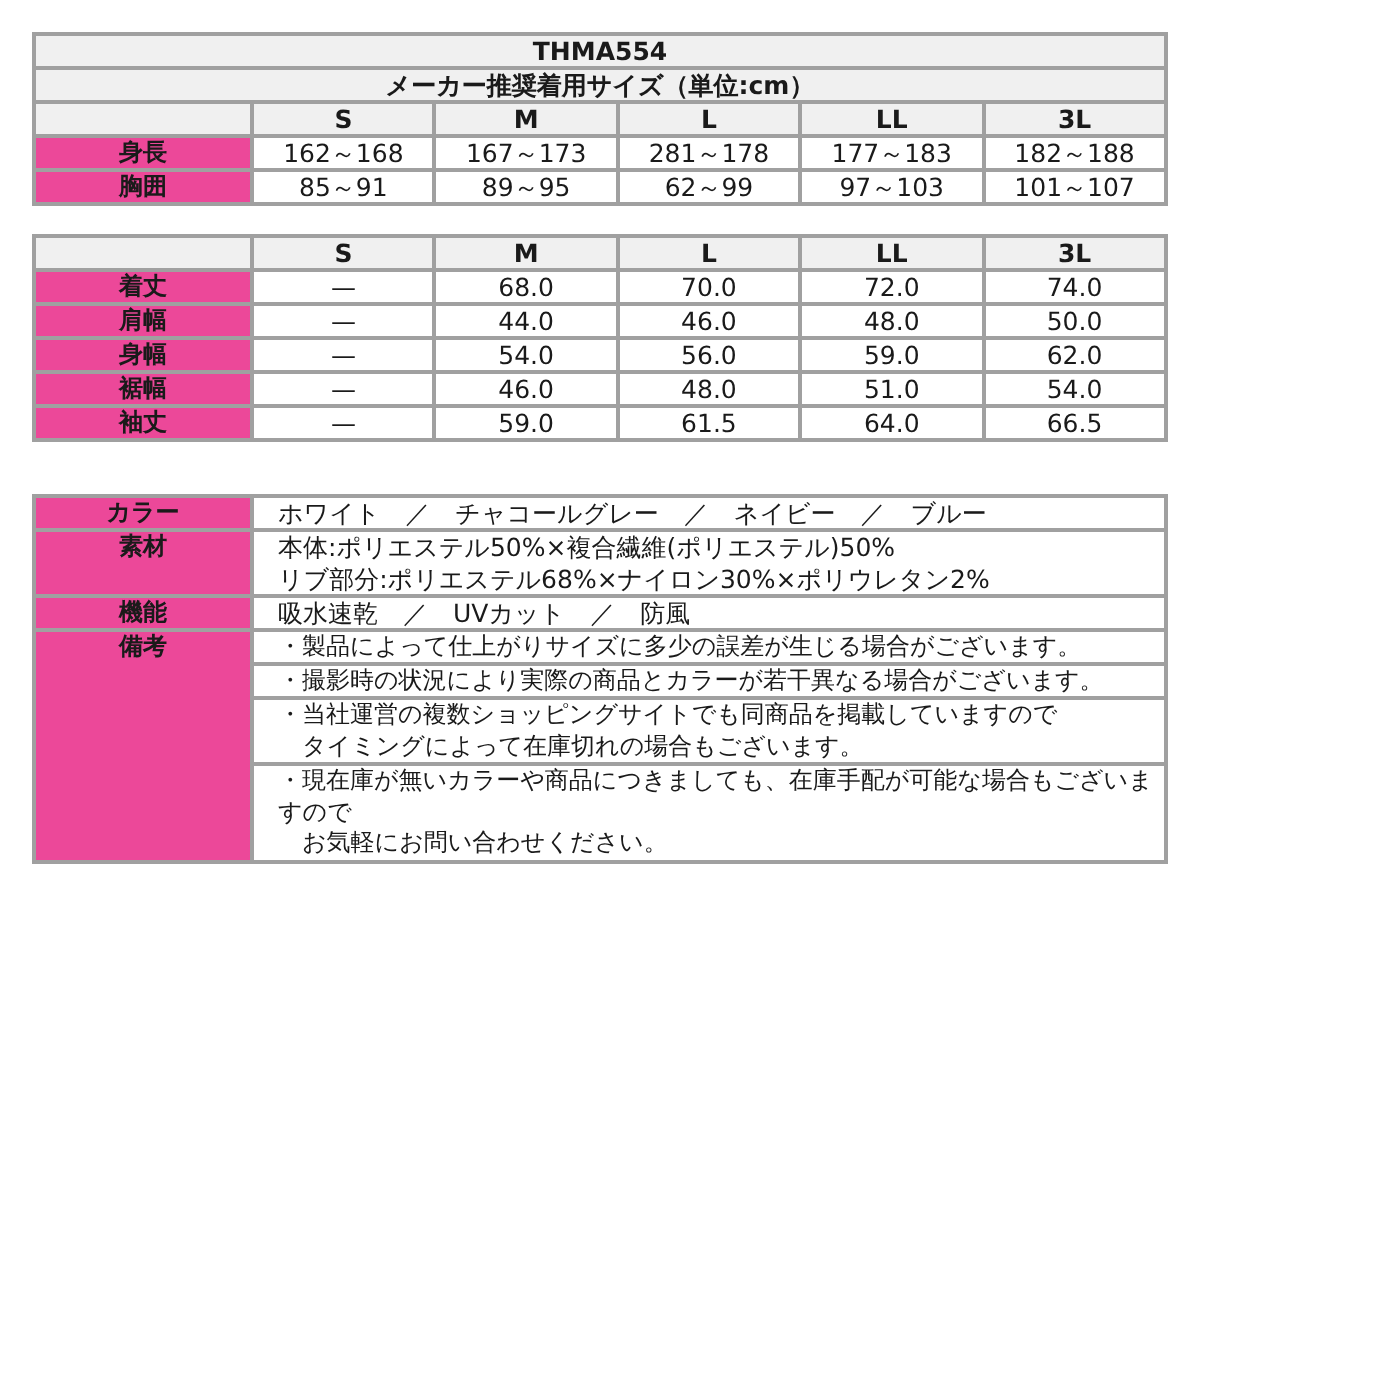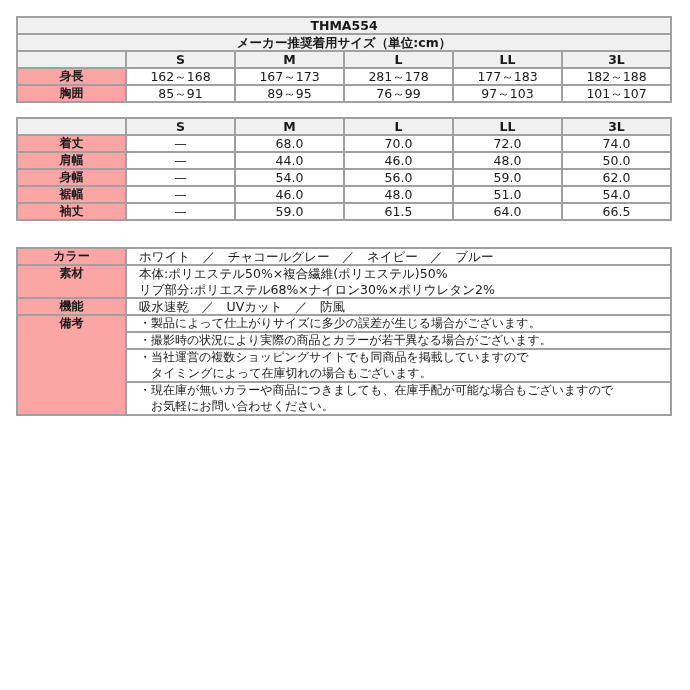--- a/index.html
+++ b/index.html
@@ -1,23 +1,23 @@
 <!DOCTYPE html>
 <html><head>
 <meta charset="utf-8">
 <style>
   html, body { margin: 0; padding: 0; background: #ffffff; }
   body { width: 690px; height: 690px; position: relative; overflow: hidden;
          font-family: "DejaVu Sans", "Liberation Sans", sans-serif; color: #1a1a1a; }
-  table { position: absolute; left: 16px; width: 656px; border-collapse: collapse;
+  table { position: absolute; left: 16px; width: 568px; border-collapse: collapse;
           table-layout: fixed; }
   td { border: 2px solid #a0a0a0; padding: 0; height: 15px; line-height: 15px;
        font-size: 12.5px; text-align: center; white-space: nowrap; overflow: hidden; }
   .gray { background: #f0f0f0; }
-  .lbl { background: #fca5a5; font-weight: bold; font-size: 12px; }
+  .lbl { background: #ec4899; font-weight: bold; font-size: 12px; }
   .hdr { font-weight: bold; }
   .left { text-align: left; padding-left: 12px; }
   .two { height: 31px; line-height: 15.5px; white-space: normal; }
   #t1 { top: 16px; }
   #t2 { top: 117px; }
   #t3 { top: 247px; }
   col.c0 { width: 109px; }
   .note td.left { font-size: 12px; }
 </style>
 </head>
@@ -52,21 +52,21 @@
     <td>162～168</td>
     <td>167～173</td>
     <td>281～178</td>
     <td>177～183</td>
     <td>182～188</td>
   </tr>
   <tr>
     <td class="lbl">胸囲</td>
     <td>85～91</td>
     <td>89～95</td>
-    <td>76～99</td>
+    <td>62～99</td>
     <td>97～103</td>
     <td>101～107</td>
   </tr>
 </tbody>
   </table>
 
 <table id="t2">
   <colgroup>
       <col class="c0">
       <col>

